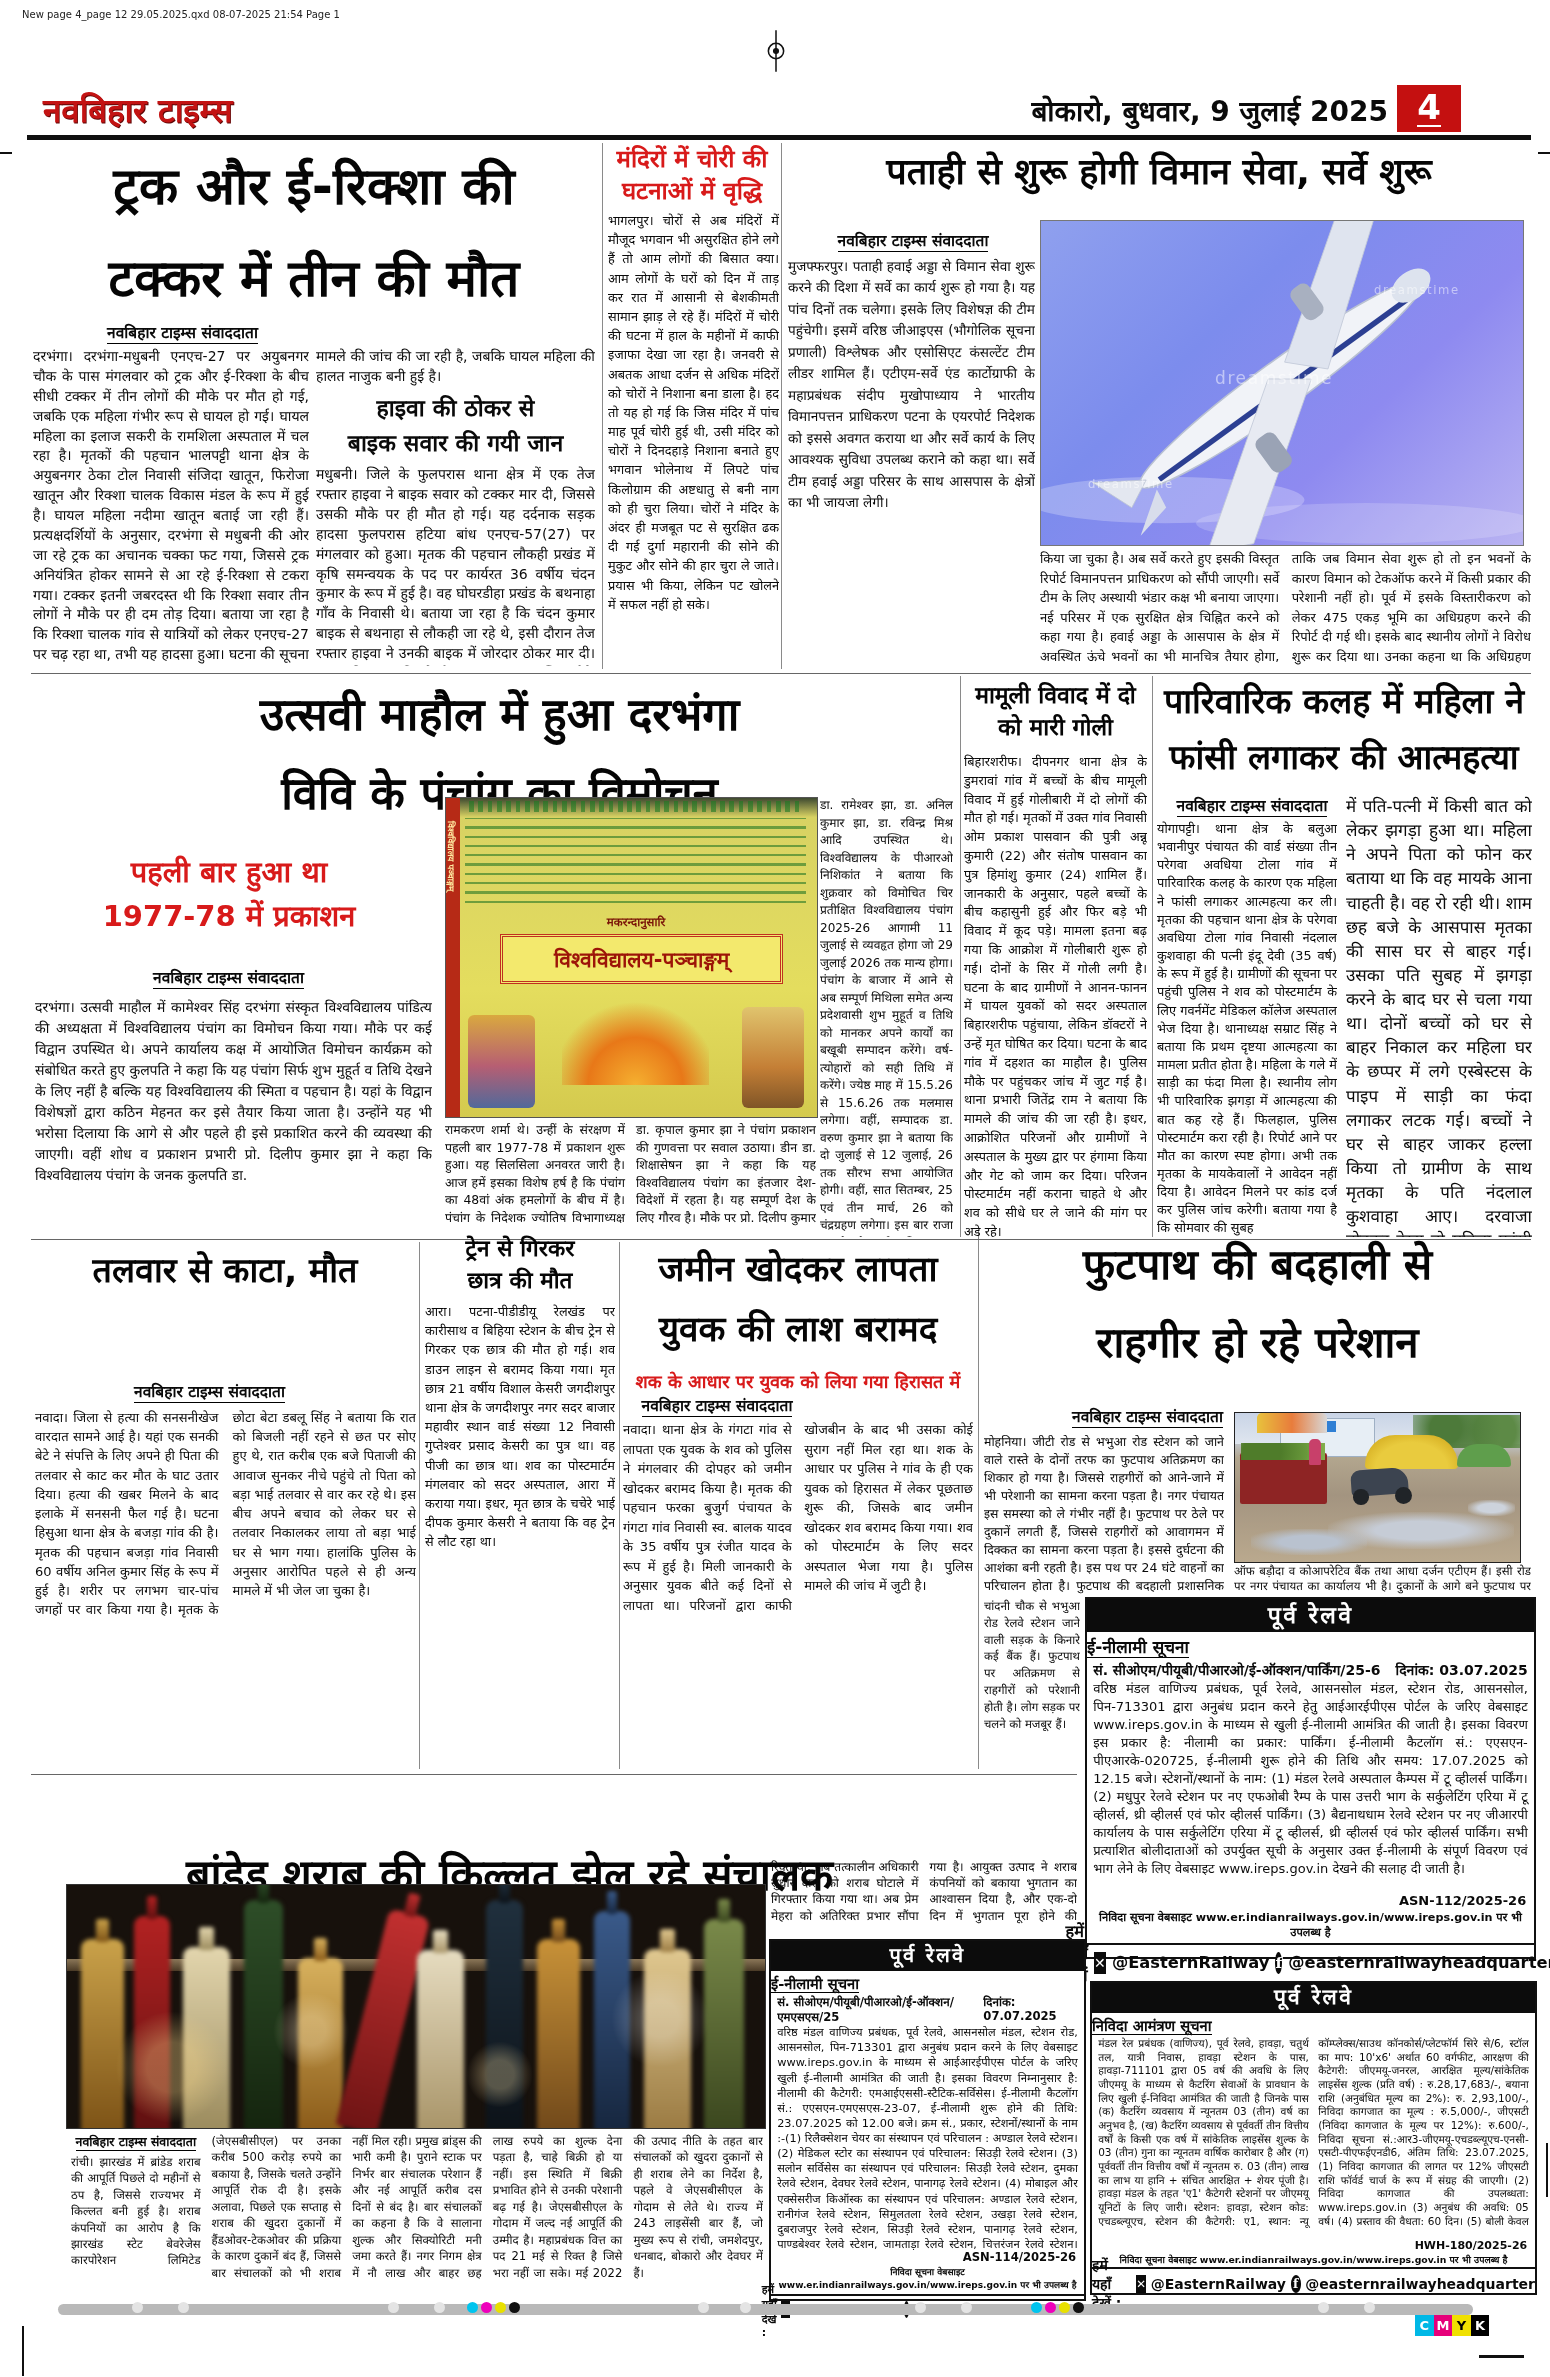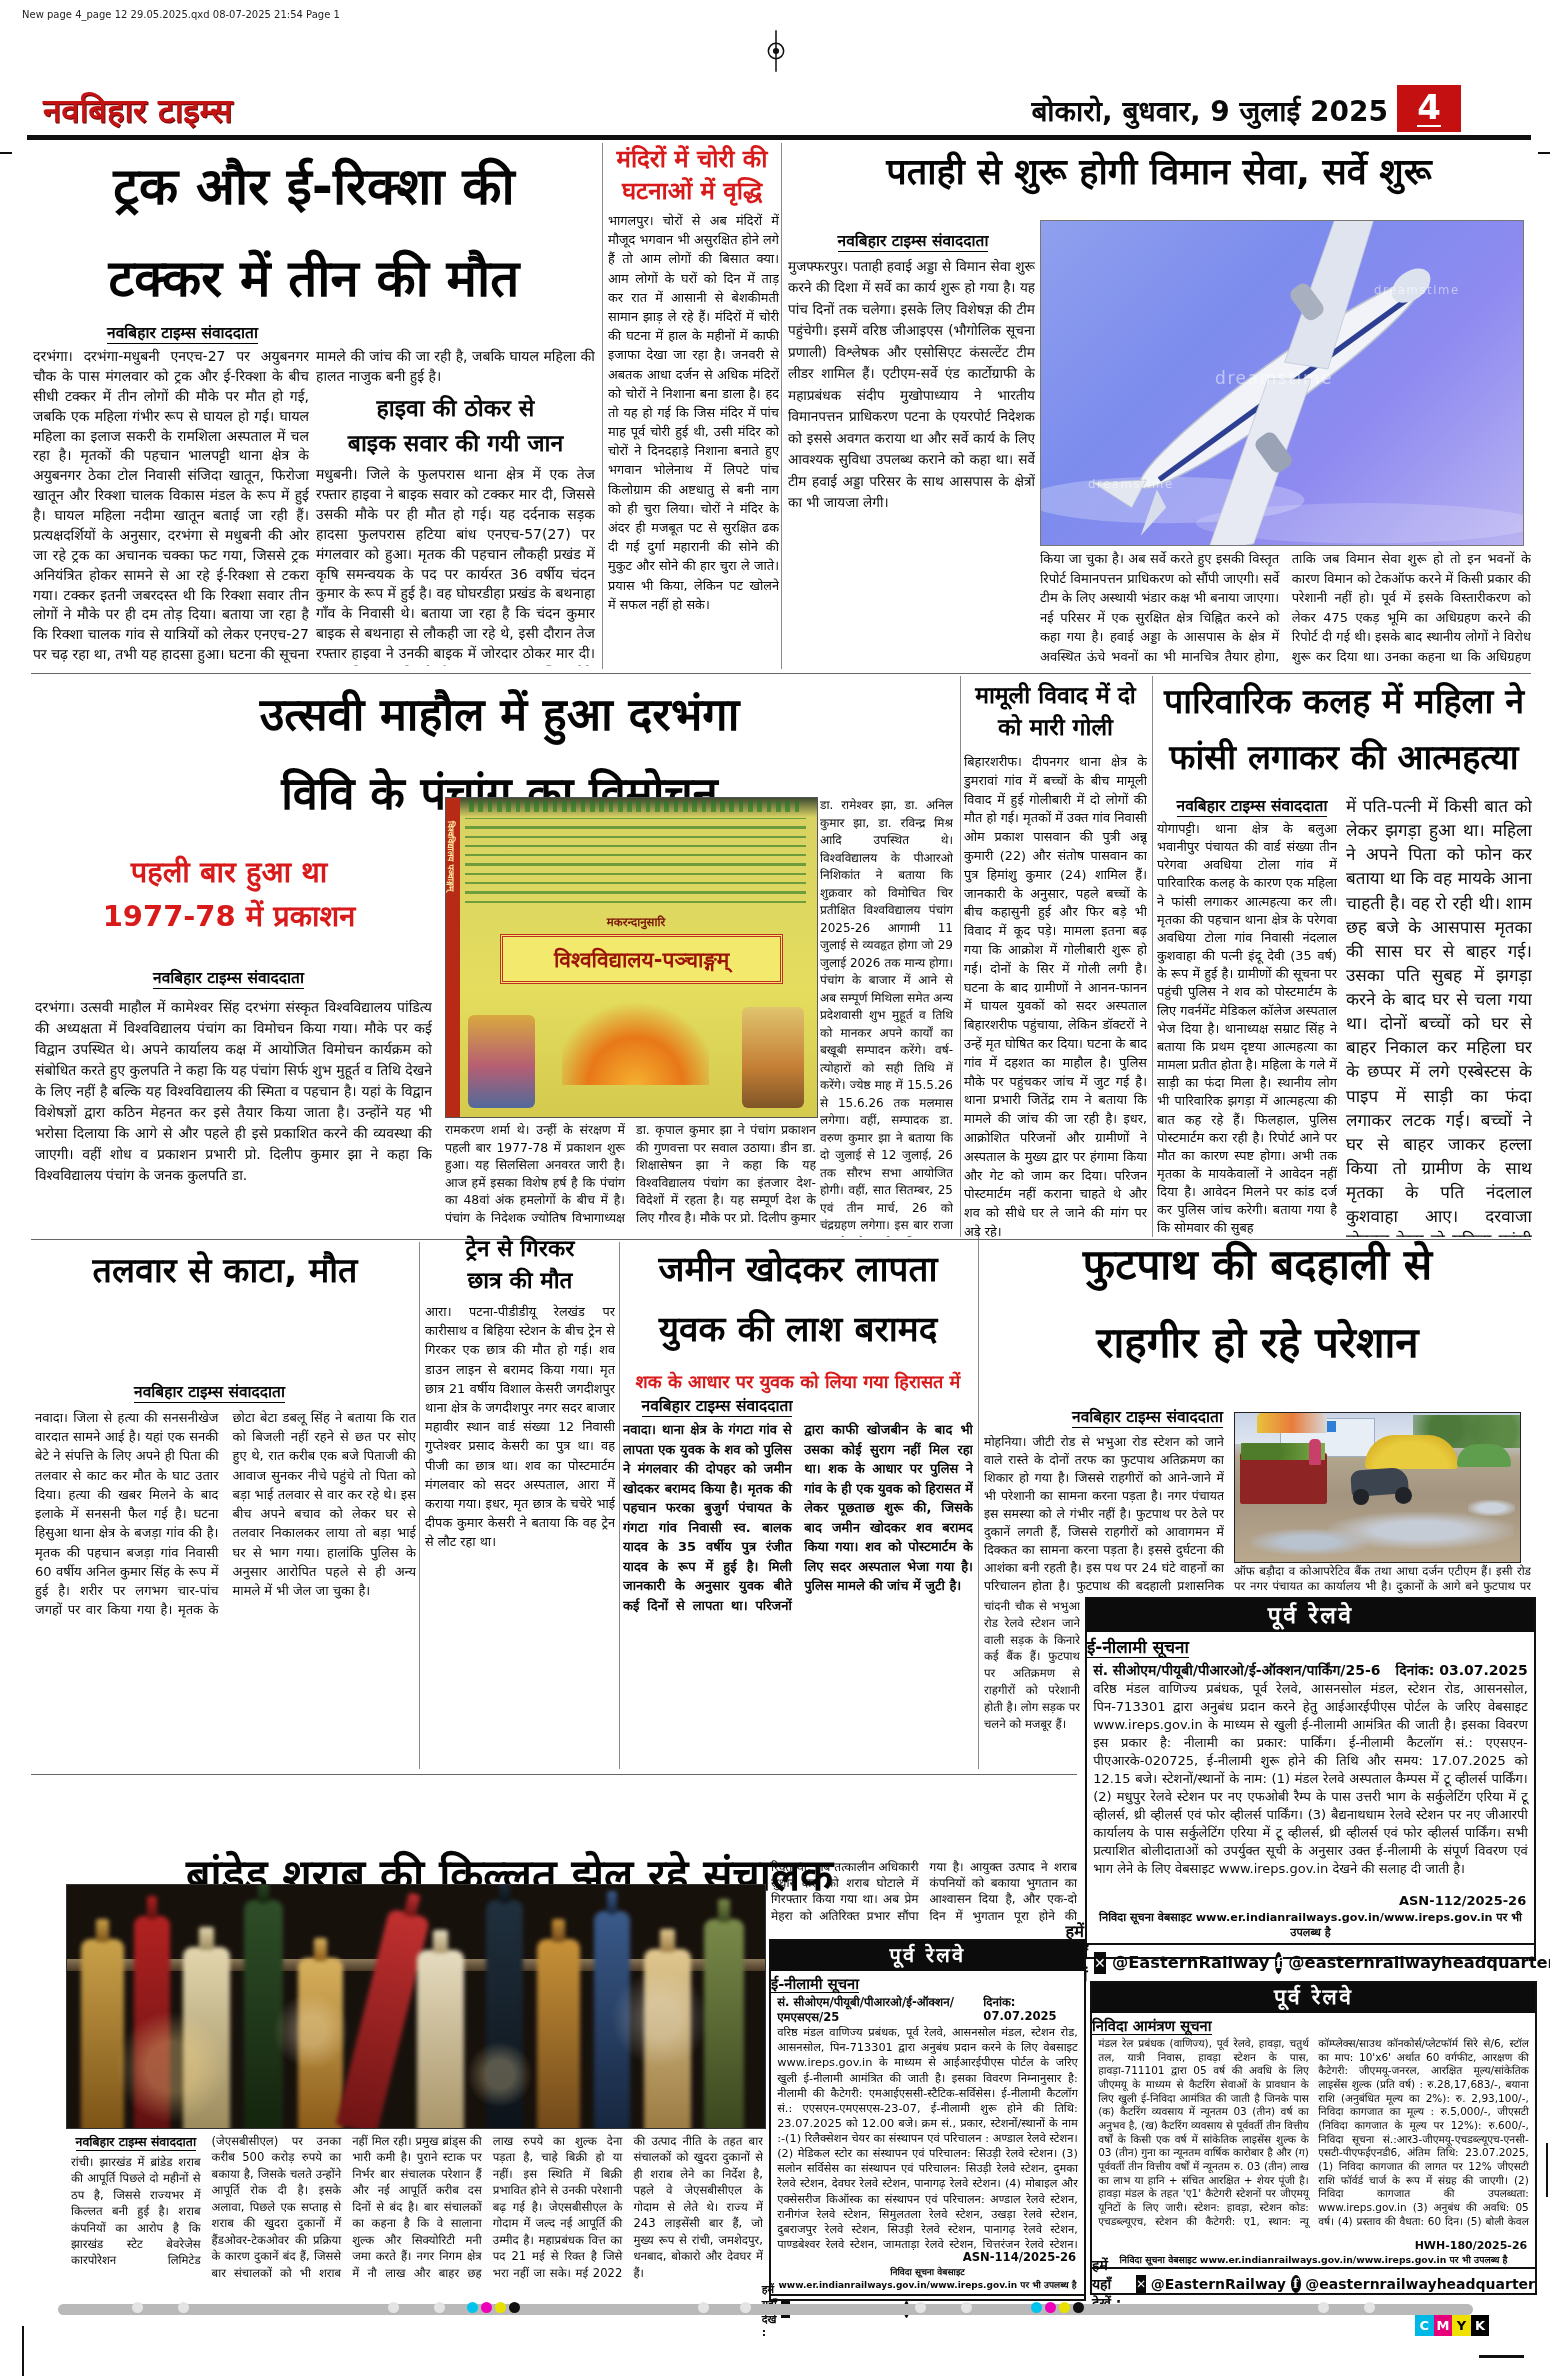--- a/index.html
+++ b/index.html
@@ -84,21 +84,21 @@
   #swd-bd{left:35px;top:1408px;width:381px;height:360px;font-size:13px;line-height:1.48;
           column-count:2;column-gap:14px;}
   
   #trn-hl{left:425px;top:1233px;width:190px;font-size:22.5px;line-height:1.4;text-align:center;}
   #trn-bd{left:425px;top:1302px;width:190px;height:465px;font-size:12.8px;line-height:1.5;}
   
   #dig-hl{left:623px;top:1240px;width:350px;font-size:35px;line-height:1.7;text-align:center;}
   #dig-red{left:623px;top:1369px;width:350px;font-size:18px;text-align:center;}
   #dig-by{left:628px;top:1394px;width:178px;}
   #dig-bd{left:623px;top:1420px;width:350px;height:347px;font-size:13px;line-height:1.5;
-          column-count:2;column-gap:12.4px;font-weight:bold;}
+          column-count:2;column-gap:12.4px;}
   
   #fp-hl{left:984px;top:1226px;width:547px;font-size:42px;line-height:1.85;text-align:center;}
   #fp-by{left:1008px;top:1405px;width:279px;}
   #fp-c1{left:984px;top:1433px;width:240px;height:161px;font-size:12.4px;line-height:1.45;}
   #fp-photo{left:1234px;top:1412px;width:285px;height:149px;border:1.6px solid #222;overflow:hidden;
      background:linear-gradient(180deg,#cdd6e4 0%,#c2cbd8 18%,#b2a68e 30%,#a39480 55%,#baa98e 100%);}
   #fp-c2{left:1234px;top:1564px;width:297px;height:31px;font-size:11.6px;line-height:1.32;}
   #fp-c3{left:984px;top:1598px;width:96px;height:169px;font-size:11.6px;line-height:1.45;}
   
   .nbox{border:2.3px solid #101010;background:#fff;}

